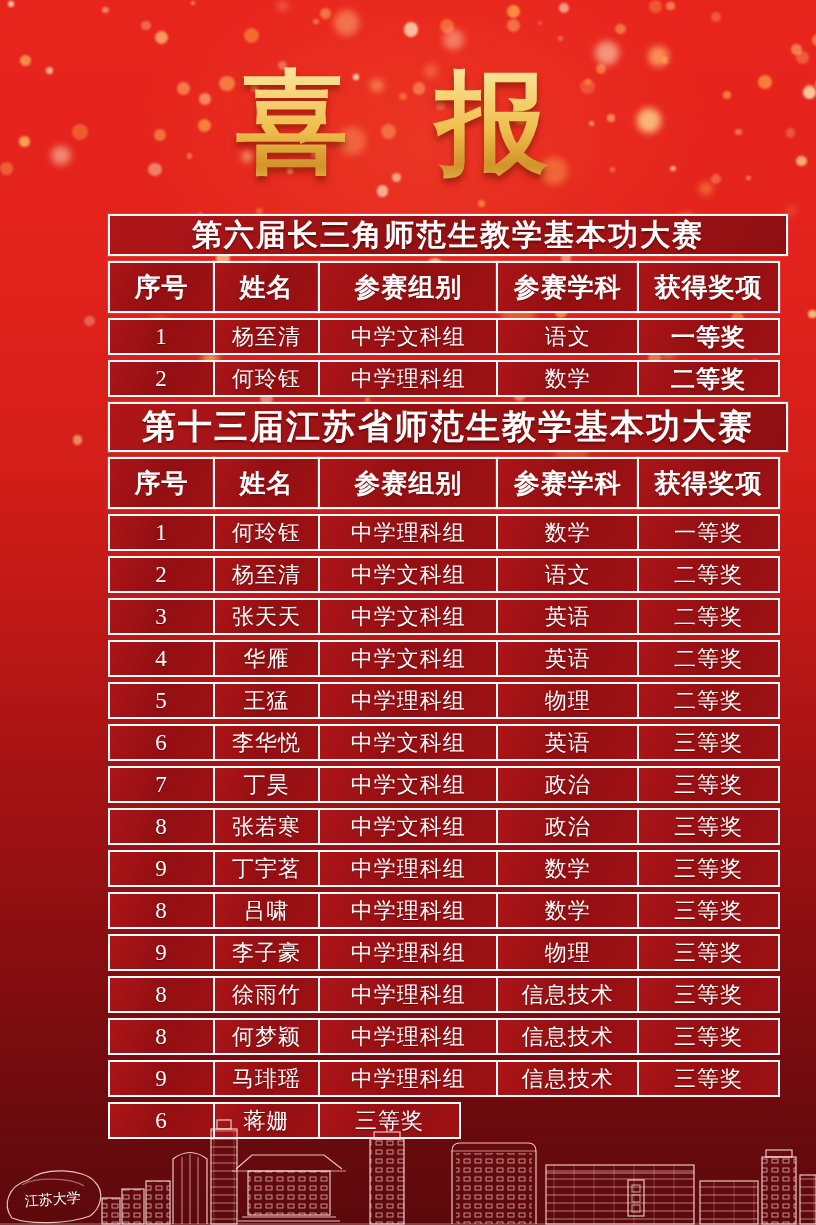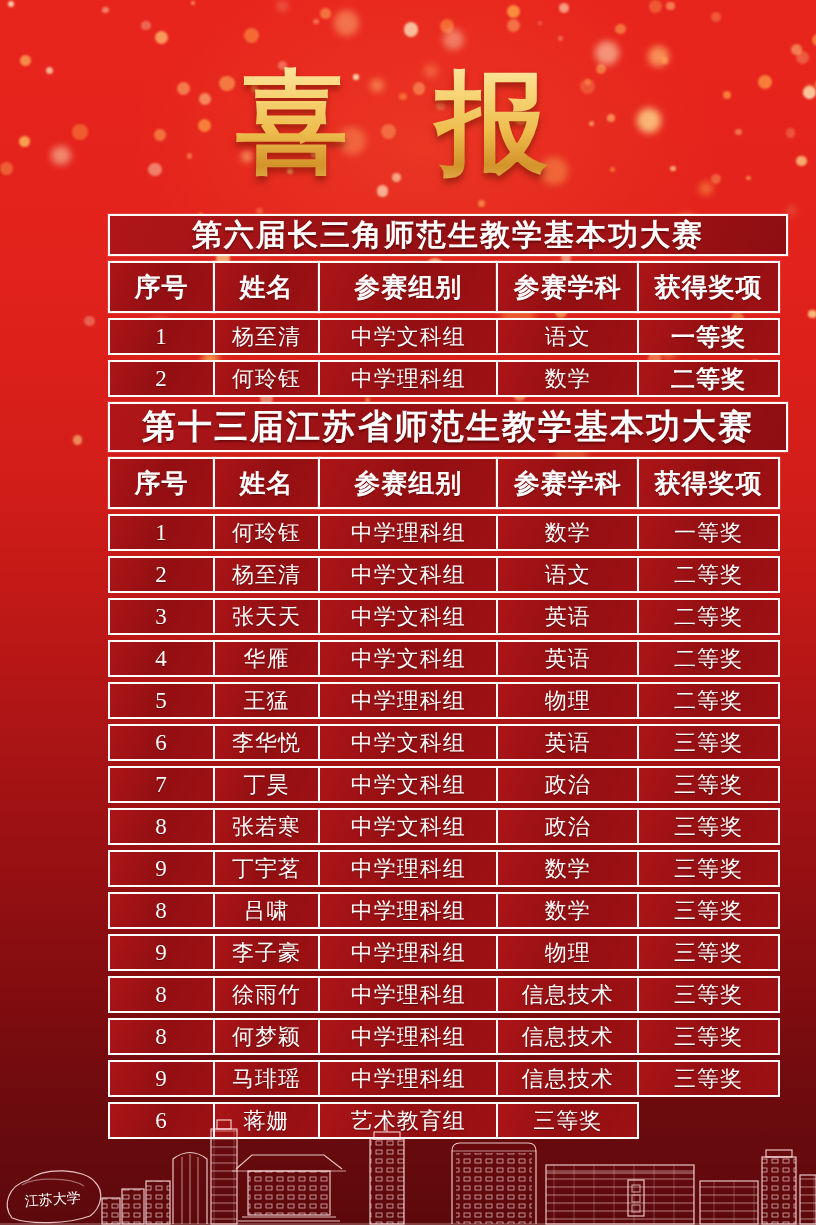--- a/index.html
+++ b/index.html
@@ -314,21 +314,20 @@
           <div class="trow">
             <div class="cell c0 num">9</div>
             <div class="cell c1">马琲瑶</div>
             <div class="cell c2">中学理科组</div>
             <div class="cell c3">信息技术</div>
             <div class="cell c4">三等奖</div>
           </div>
           <div class="trow">
             <div class="cell c0 num">6</div>
             <div class="cell c1">蒋姗</div>
-            <div class="cell c2">艺术教育组</div>
             <div class="cell c4">三等奖</div>
           </div>
         </div>
     </section>
   </div>
 
   <svg class="skyline" viewBox="0 0 816 140">
     <defs>
       <pattern id="winA" width="11" height="9" patternUnits="userSpaceOnUse">
         <rect x="2" y="2" width="6" height="4" fill="none" stroke="rgba(255,228,228,0.75)" stroke-width="0.8"></rect>

